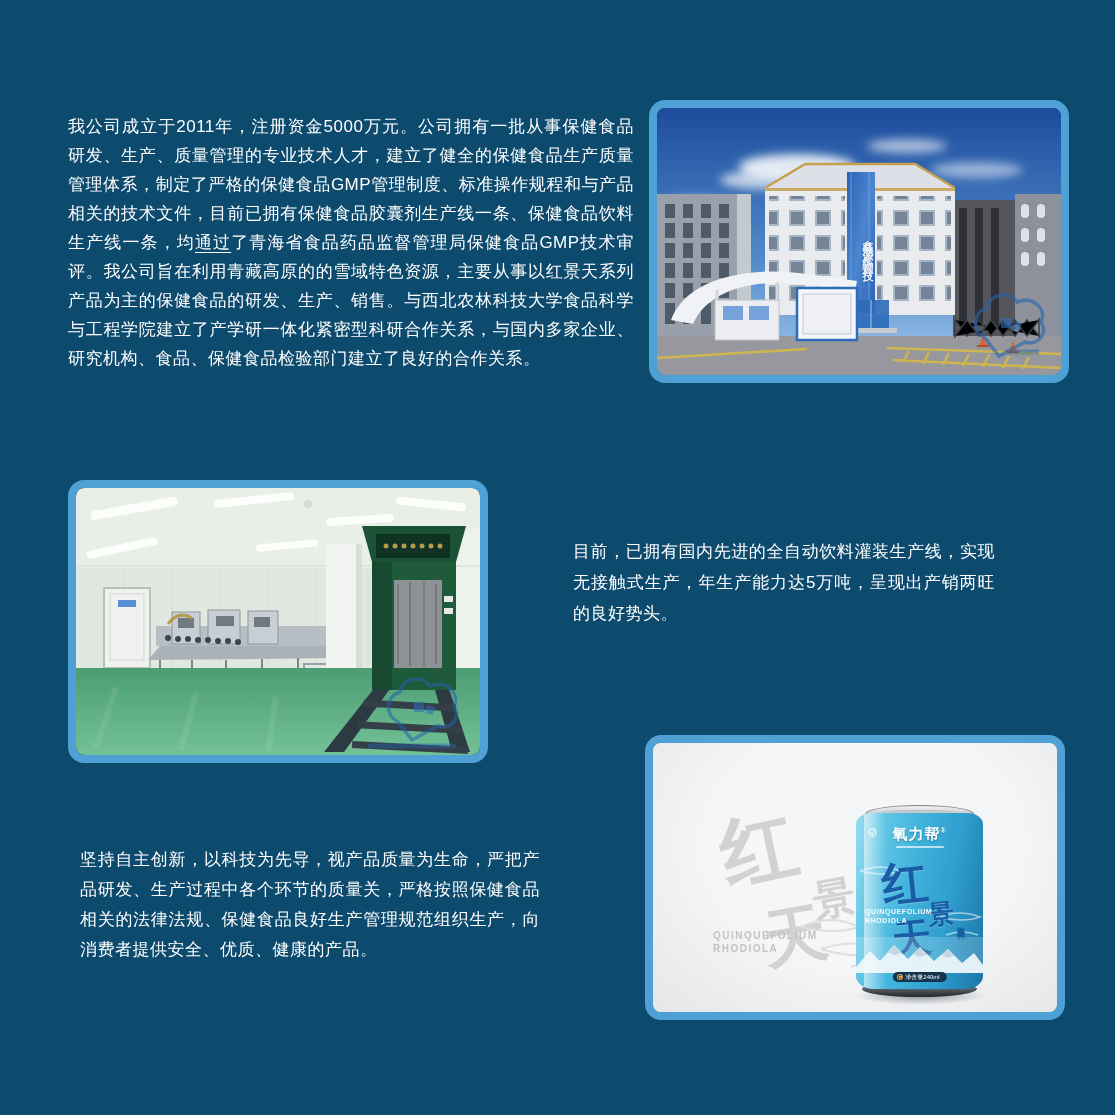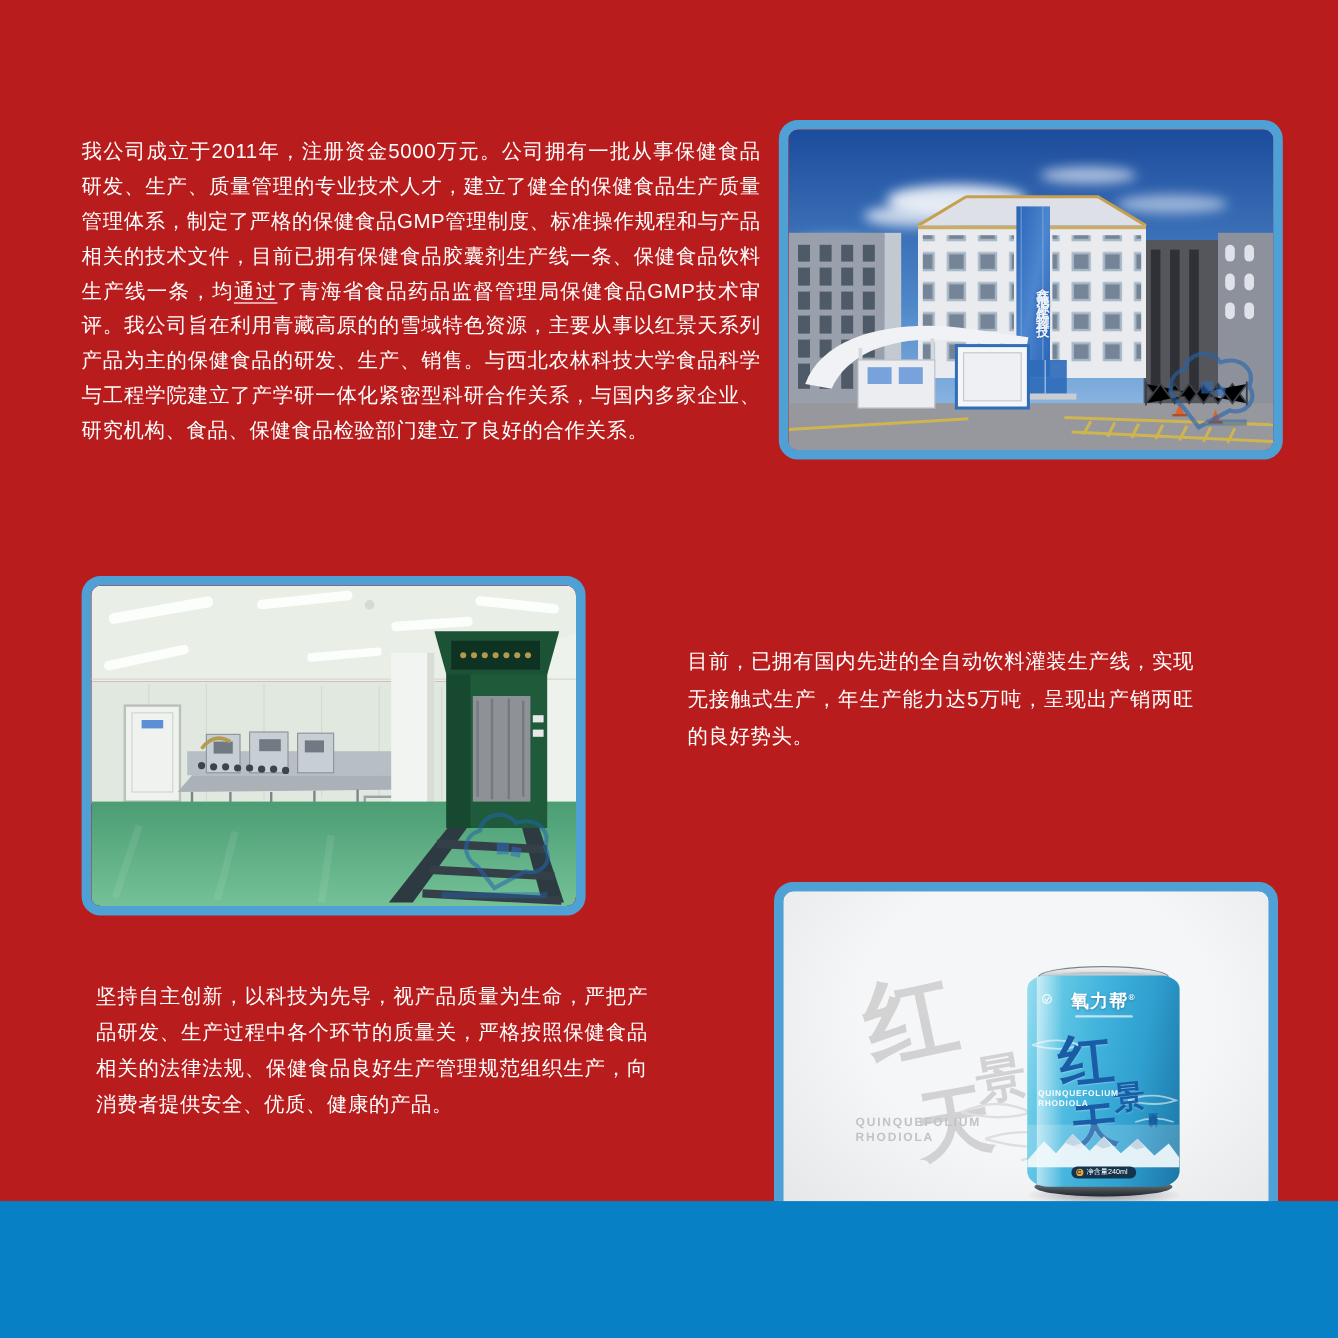--- a/index.html
+++ b/index.html
@@ -1,25 +1,25 @@
 <!DOCTYPE html>
 <html><head>
 <meta charset="utf-8">
 <style>
   * { margin:0; padding:0; box-sizing:border-box; }
   html,body { background:#0780C5; }
   body { font-family:"Liberation Sans","DejaVu Sans",sans-serif; }
-  .page { position:relative; width:1115px; height:1001px; background:#b91c1c; overflow:hidden;text-decoration:underline; }
+  .page { position:relative; width:1115px; height:1115px; background:#0c4a6e; overflow:hidden;text-decoration:underline; }
 
   
   .tblock { position:absolute; color:#ffffff; font-size:17px; line-height:29px;
             text-align:justify; letter-spacing:.5px; }
   #intro      { left:68px;  top:112px; width:566px; }
   #production { left:573px; top:536px; width:422px; line-height:31px; }
-  #quality    { left:80px;  top:816px; width:460px; line-height:30px; }
+  #quality    { left:80px;  top:845px; width:460px; line-height:30px; }
   .u { text-decoration:underline; text-underline-offset:4px; }
 
   
   .frame { position:absolute; border:8px solid #4FA0D4; border-radius:16px; overflow:hidden; }
   .frame .inner { position:absolute; inset:0; border-radius:8px; overflow:hidden; }
   #building-frame { left:649px; top:100px; width:420px; height:283px; }
   #factory-frame  { left:68px;  top:480px; width:420px; height:283px; }
   #product-frame  { left:645px; top:735px; width:420px; height:285px; background:#eff0f1; }
   .frame svg.scene { position:absolute; left:0; top:0; width:100%; height:100%; display:block; }
 

